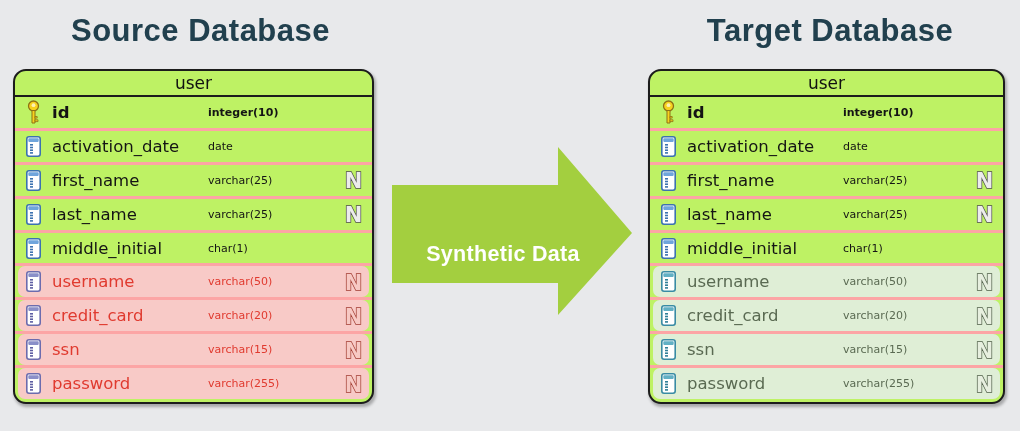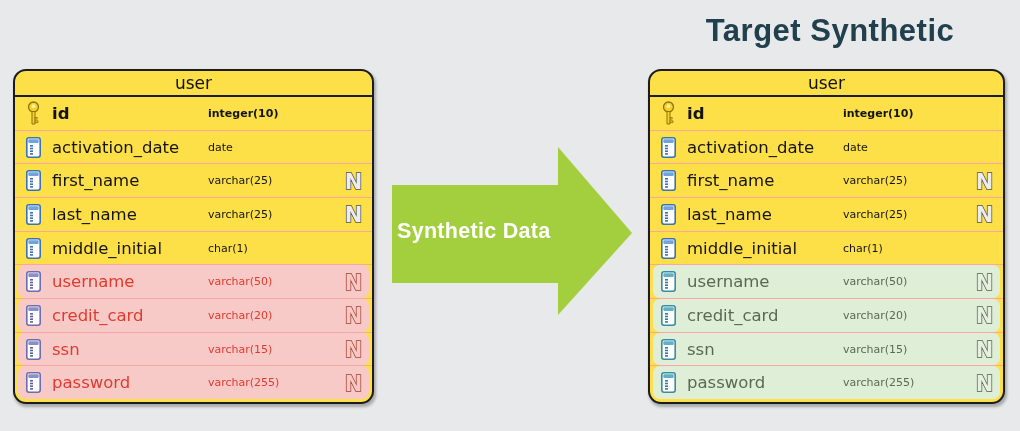--- a/index.html
+++ b/index.html
@@ -18,21 +18,21 @@
     font-weight:bold;font-size:31px;letter-spacing:.5px;
     color:var(--title_text,#21404e);
     text-align:center;white-space:nowrap;
   }
   #source-title{left:13px;width:375px;}
   #target-title{left:640px;width:380px;}
 
   
   .table{
     position:absolute;top:69px;height:335px;
-    background:#fde047;
+    background:#bef264;
     border:2px solid var(--table_border,#1c1c1c);
     border-radius:13px;
     box-shadow:1.5px 2.5px 3px rgba(0,0,0,.28);
     display:flex;flex-direction:column;
     box-sizing:border-box;
   }
   #source-table{left:13px;width:361px;}
   #target-table{left:648px;width:357px;}
 
   .t-header{
@@ -44,21 +44,21 @@
   .t-body{
     flex:1;display:flex;flex-direction:column;
     padding-bottom:3px;
     border-radius:0 0 11px 11px;overflow:hidden;
   }
   .row{
     position:relative;flex:1;
     display:flex;align-items:center;
     padding-left:11px;
   }
-  .row + .row{border-top:1px solid #fca5a5;}
+  .row + .row{border-top:3px solid #fca5a5;}
   .hl-bg{
     position:absolute;left:3px;right:3px;top:0;bottom:0;
     border-radius:7px;
   }
   .row.hl-red  .hl-bg{background:var(--highlight_red,#f8cac7);}
   .row.hl-green .hl-bg{background:var(--highlight_green,#dfeed6);}
   .cell-icon{
     position:relative;z-index:1;
     flex:0 0 26px;width:26px;
     display:flex;align-items:center;
@@ -81,33 +81,34 @@
   .row.hl-green .col-name,.row.hl-green .col-type{color:var(--text_green,#5a6a52);}
   .cell-icon svg,.col-null svg{display:block;}
   svg text{font-family:"DejaVu Sans",sans-serif;}
 
   
   #arrow{position:absolute;left:391px;top:146px;width:242px;height:170px;}
   #arrow svg{position:absolute;inset:0;}
   #arrow polygon{fill:var(--arrow_green,#a3cf3f);}
   .arrow-label{
     position:absolute;left:6px;top:48px;width:212px;height:74px;
-    display:flex;flex-direction:column;align-items:flex-start;justify-content:center;
+    display:flex;flex-direction:row;align-items:flex-end;justify-content:center;
     font-family:"Liberation Sans",sans-serif;
     font-weight:bold;font-size:21.5px;line-height:27px;
     color:#ffffff;text-align:center;letter-spacing:.3px;
   }
 </style>
 </head>
 <body>
 
 <div id="canvas">
 
-
-  <div class="diagram-title" id="target-title">Target Synthetic</div>
+  <div class="diagram-title" id="source-title">Source Database</div>
+
+  <div class="diagram-title" id="target-title">Target Database</div>
 
   <div class="table" id="source-table">
     <div class="t-header">user</div>
     <div class="t-body">
         <div class="row hl-none pk">
           <span class="cell-icon">
             <svg width="15" height="25" viewBox="0 0 15 25">
               <circle cx="7.5" cy="6" r="5" fill="#f7d21e" stroke="#8f7114" stroke-width="1.3"></circle>
               <circle cx="7.5" cy="5.2" r="1.9" fill="#fcf0b4"></circle>
               <path d="M6 10.5 h3 v12.5 h-3 z" fill="#f7d21e" stroke="#8f7114" stroke-width="1"></path>

